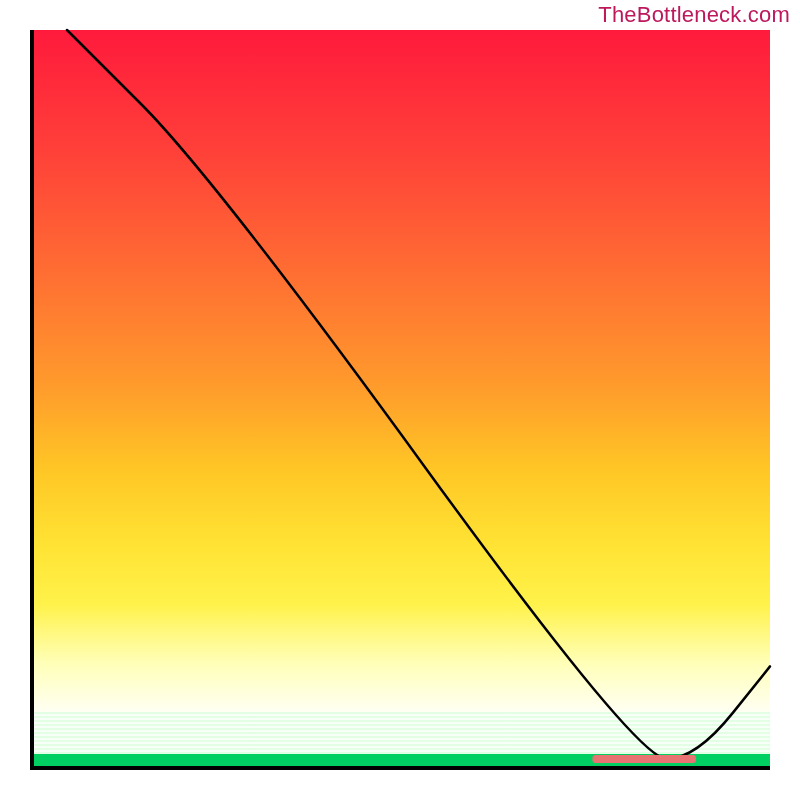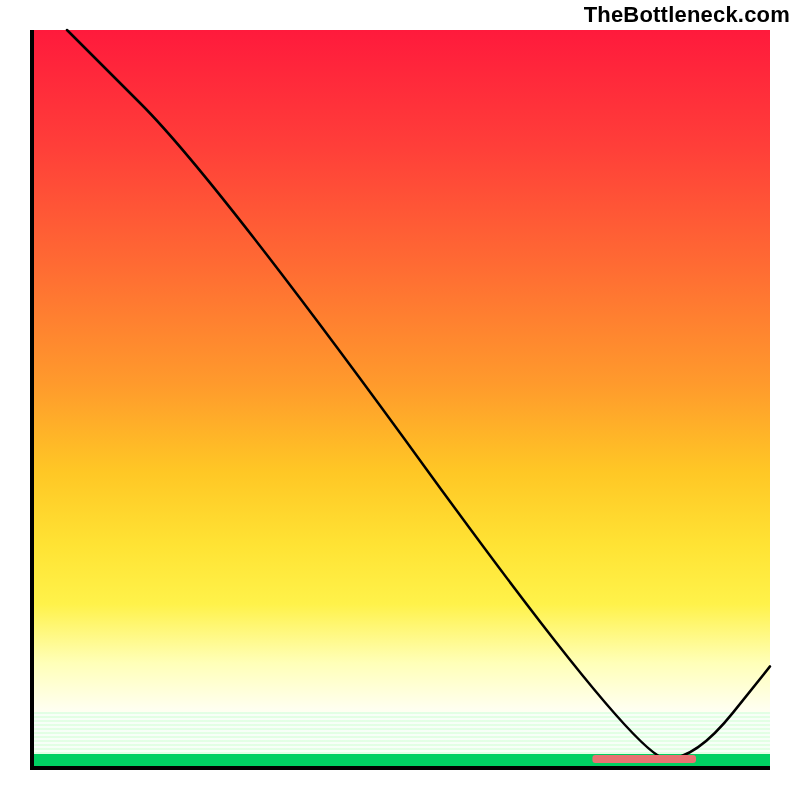--- a/index.html
+++ b/index.html
@@ -14,22 +14,22 @@
   .canvas {
     position: relative;
     width: 800px;
     height: 800px;
   }
   .watermark {
     position: absolute;
     top: 2px;
     right: 10px;
     font-size: 22px;
-    font-weight: 700;
-    color: #000000;
+    font-weight: 400;
+    color: #be185d;
     letter-spacing: 0.2px;
   }
   .plot-frame {
     position: absolute;
     left: 30px;
     top: 30px;
     width: 740px;
     height: 740px;
     box-sizing: border-box;
   }

